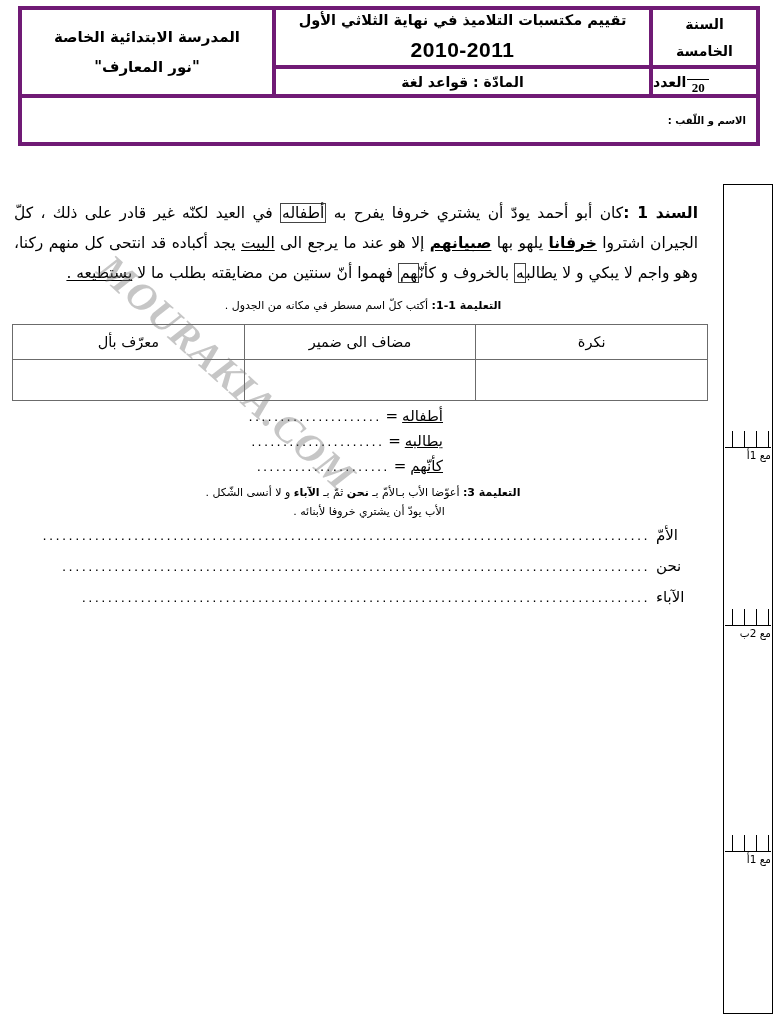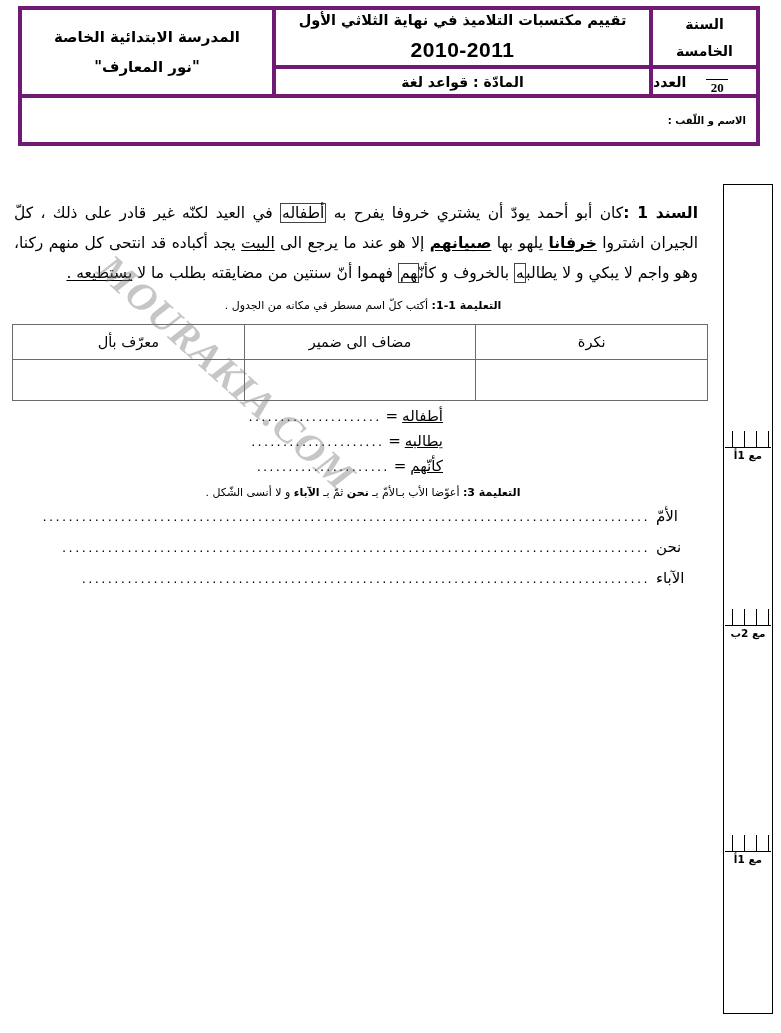--- a/index.html
+++ b/index.html
@@ -75,21 +75,21 @@
     width: 103px;
     font-size: 14px;
     font-weight: bold;
     padding: 4px 8px;
   }
   .mark-inner {
     display: flex;
     flex-direction: row-reverse;
     align-items: center;
     justify-content: flex-start;
-    gap: 20px;
+    gap: 1px;
   }
   .frac {
     display: inline-block;
     text-align: center;
     line-height: 1;
     font-family: "Liberation Serif", serif;
   }
   .frac .num {
     display: block;
     height: 9px;
@@ -140,22 +140,21 @@
     display: block;
     width: 11px;
     height: 16px;
     border-left: 1.4px solid #000;
   }
   .crit .boxes i:first-child {
     border-right: 1.4px solid #000;
   }
   .crit .lbl {
     font-size: 10.5px;
-    font-weight: bold;
-    text-align: center;
+    font-weight: normal;
     padding-top: 1px;
     white-space: nowrap;
     letter-spacing: -0.3px;
   }
   .crit-1 { top: 246px; }
   .crit-2 { top: 424px; padding-left: 12px; }
   .crit-3 { top: 650px; }
 
   
   .content {
@@ -420,20 +419,21 @@
       <u class="word">كأنّهم</u>
       <span class="eq">=</span>
       <span class="dots-sm">......................</span>
     </div>
   </div>
 
   <div class="instruction" style="padding-top:4px;">
     <span class="ins-lbl">التعليمة 3:</span><span> أعوّضا الأب بـالأمّ بـ </span><b>نحن</b><span> ثمّ بـ </span><b>الآباء</b><span> و لا أنسى الشّكل .</span>
   </div>
 
+  <div class="instruction" style="padding-top:2px;padding-left:32px;">الأب يودّ أن يشتري خروفا لأبنائه .</div>
 
   <div class="fill-list">
     <div class="fill-row r1">
       <span class="word">الأمّ</span>
       <span class="dots-lg">............................................................................................................................</span>
     </div>
     <div class="fill-row r2">
       <span class="word">نحن</span>
       <span class="dots-lg">............................................................................................................................</span>
     </div>

